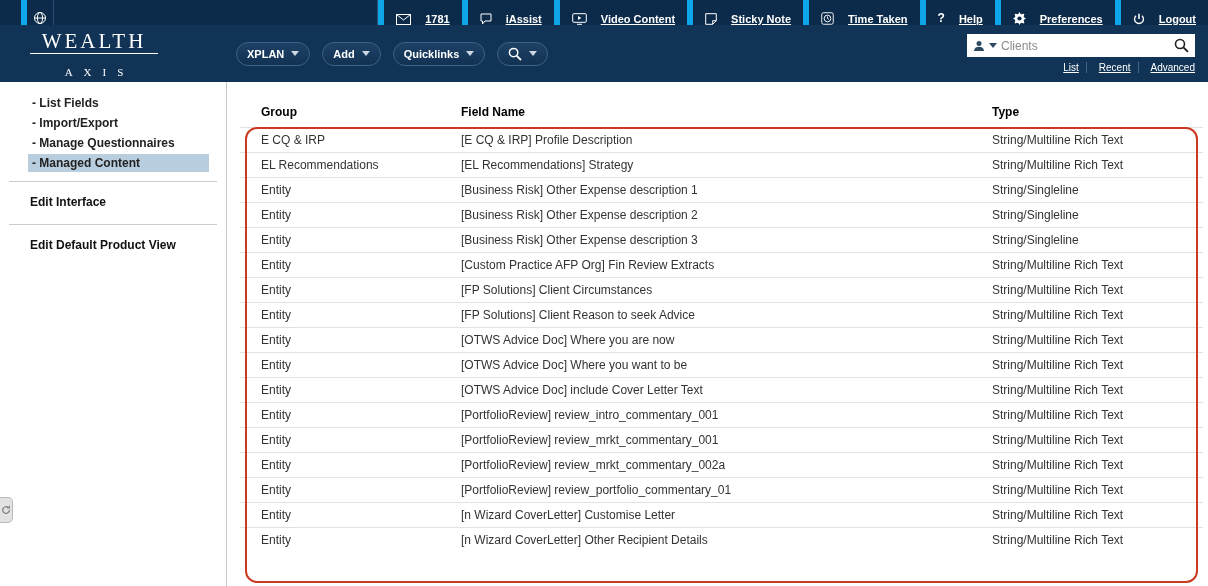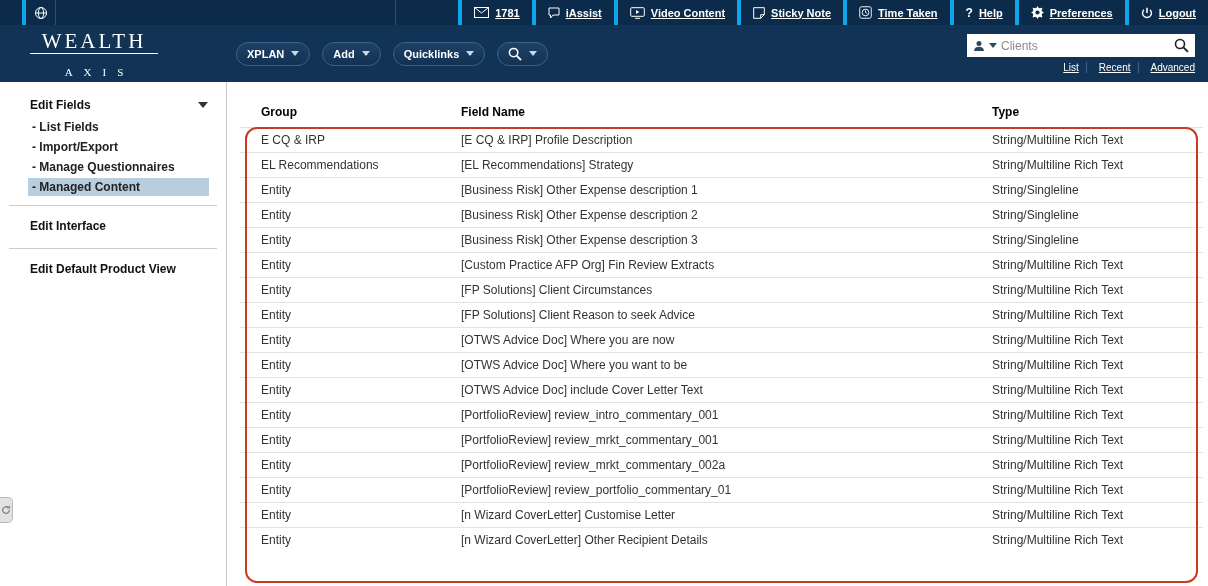--- a/index.html
+++ b/index.html
@@ -3,22 +3,22 @@
 <meta charset="utf-8">
 <style>
   * { margin:0; padding:0; box-sizing:border-box; }
   html,body { width:1208px; height:586px; overflow:hidden; background:#fff;
               font-family:"Liberation Sans", sans-serif; }
 
   
   .utilbar { height:25px; background:#0c2a4a; display:flex; align-items:stretch;
              color:#fff; font-size:11px; font-weight:bold; }
   .u-pad { width:22px; }
-  .u-seg { display:flex; align-items:center; gap:6px; padding:0 12px;
-           border-left:4px solid #0ea5e9; cursor:pointer; white-space:nowrap; }
+  .u-seg { display:flex; align-items:flex-end; gap:14px; padding:0 12px;
+           border-left:6px solid #0ea5e9; cursor:pointer; white-space:nowrap; }
   .u-globe { width:34px; justify-content:center; padding:0; border-right:1px solid #2b4f72; }
   .u-sp1 { width:340px; border-right:1px solid #2b4f72; }
   .u-sp2 { flex:1; }
   .u-seg .lbl { text-decoration:underline; }
   .u-help-q { font-size:12px; font-weight:bold; }
 
   
   .header { height:57px; background:#113355; position:relative; display:flex; align-items:center; }
   .logo { margin-left:30px; color:#fff; font-family:"Liberation Serif", serif; text-align:center; width:128px; }
   .logo-top { font-size:21px; letter-spacing:3px; line-height:22px; }
@@ -193,24 +193,20 @@
 
 <div class="content">
   <div class="edge-handle">
     <svg width="10" height="10" viewBox="0 0 12 12">
         <path d="M10 6a4 4 0 1 1-1.2-2.8" fill="none" stroke="#777" stroke-width="1.4"></path>
         <path d="M10 1v2.6H7.4" fill="none" stroke="#777" stroke-width="1.4"></path>
       </svg>
   </div>
 
   <div class="sidebar">
-    <div class="side-title">
-      <span>Edit Fields</span>
-      <span class="chev"></span>
-    </div>
     <div>
         <div class="side-item">List Fields</div>
         <div class="side-item">Import/Export</div>
         <div class="side-item">Manage Questionnaires</div>
         <div class="side-item selected">Managed Content</div>
       </div>
     <div class="side-divider"></div>
     <div class="side-title">
       <span>Edit Interface</span>
     </div>

